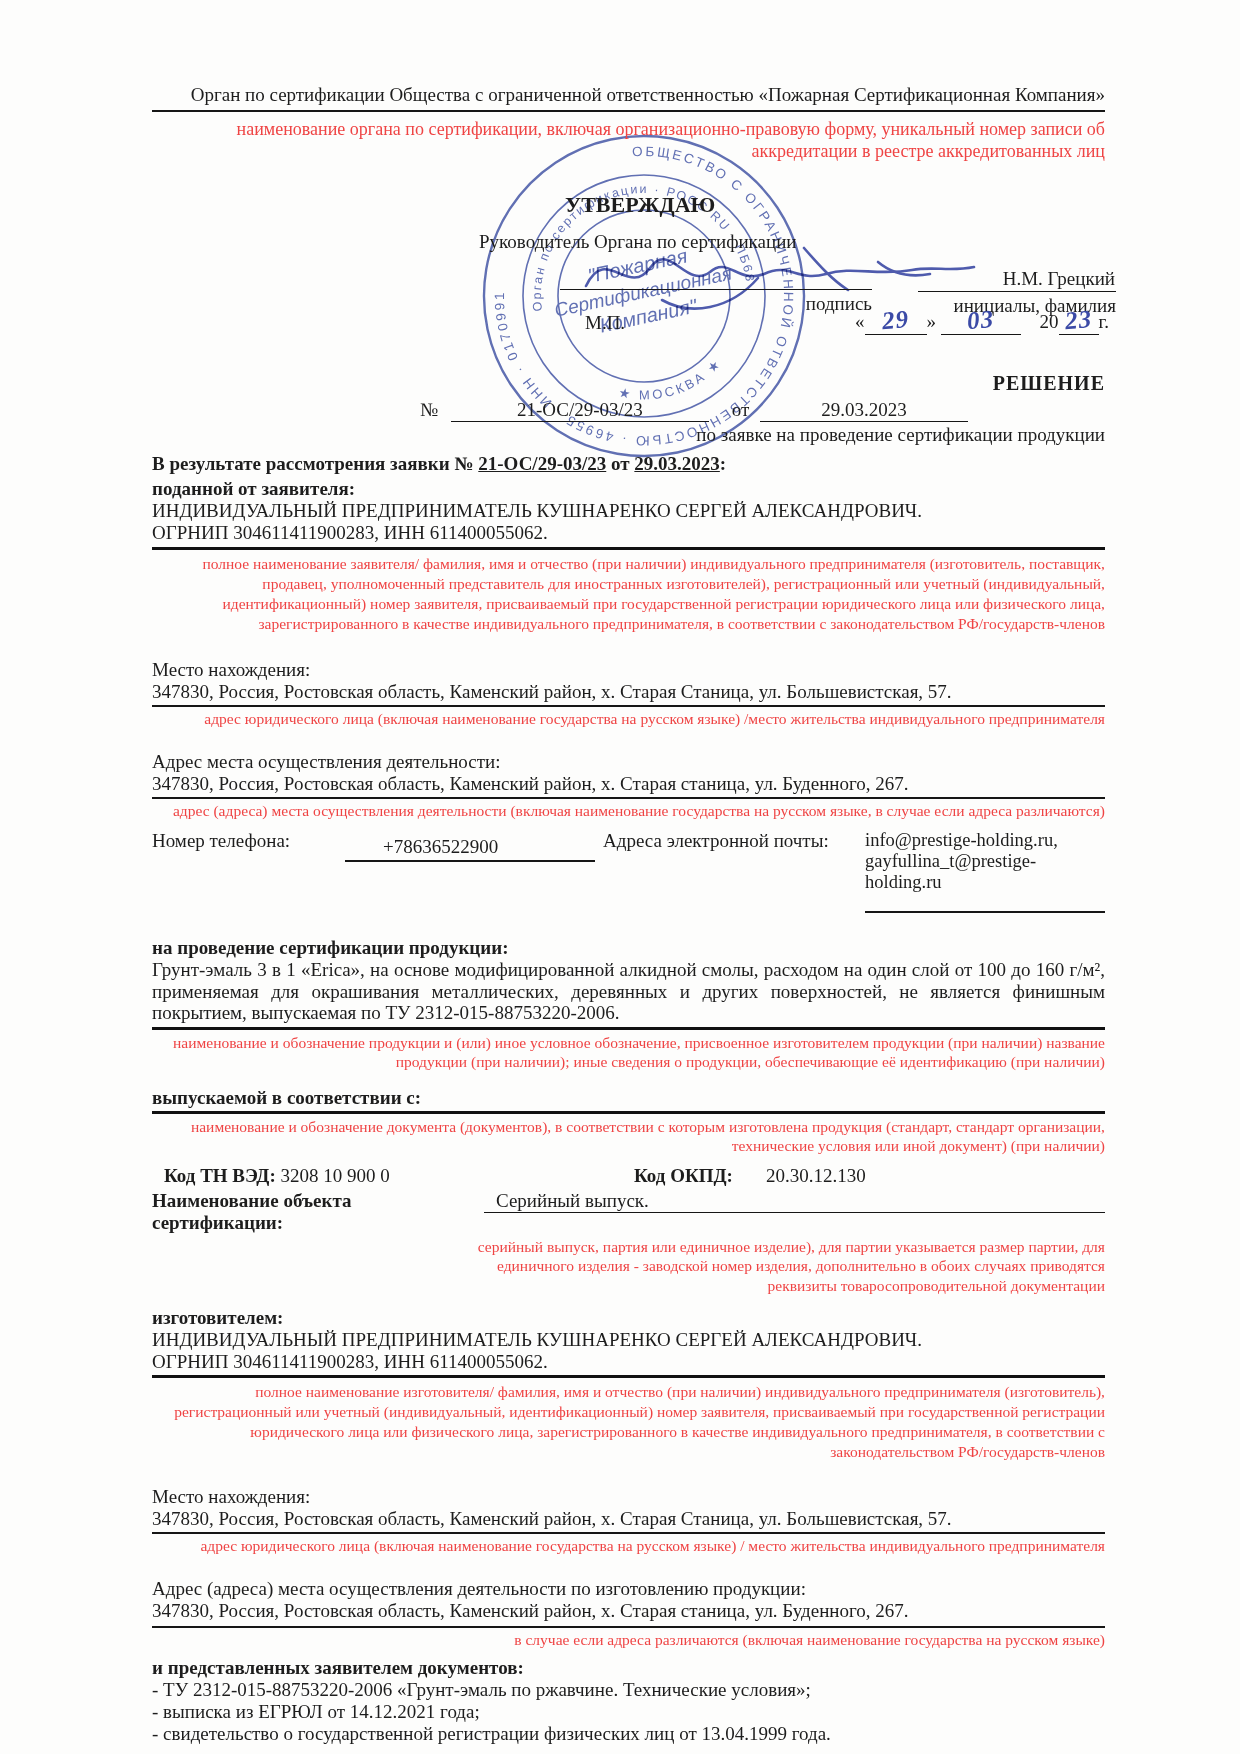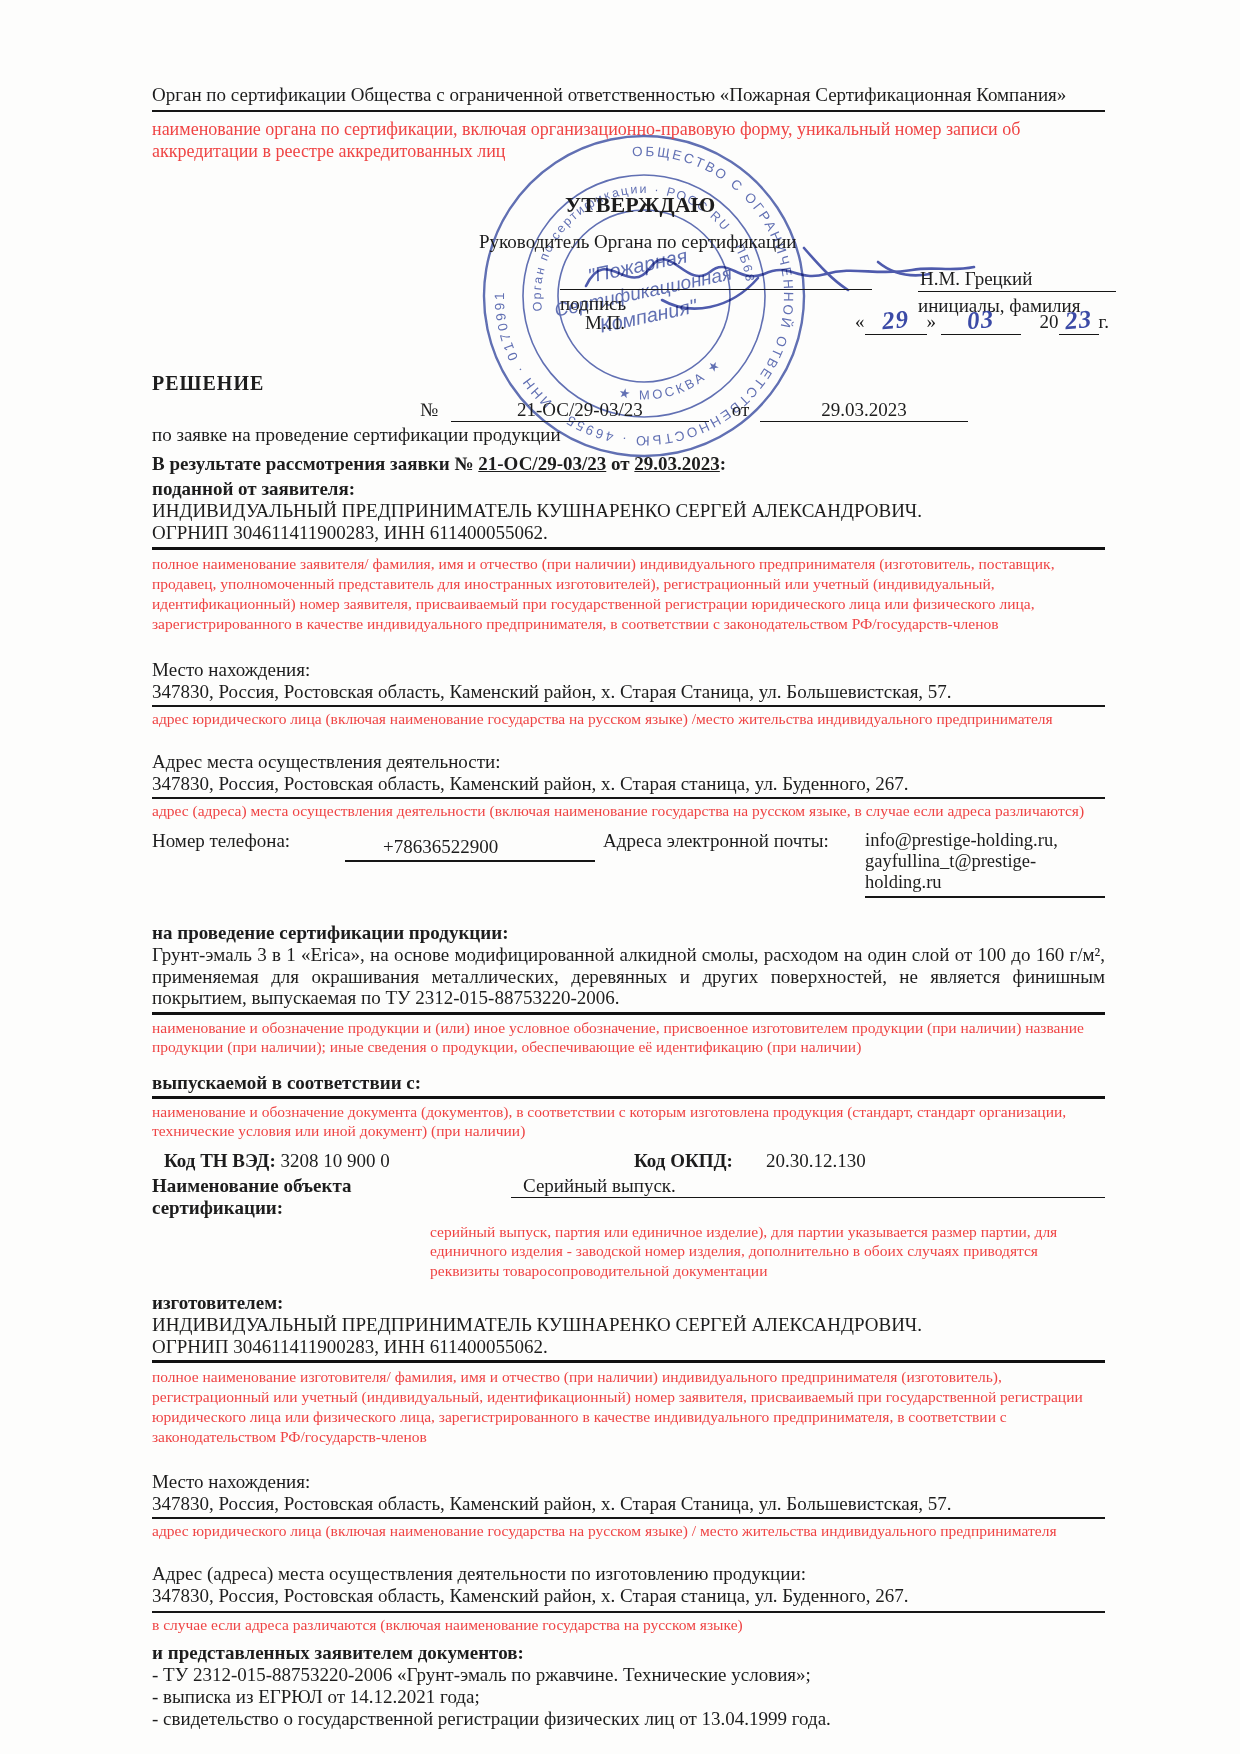--- a/index.html
+++ b/index.html
@@ -1,19 +1,19 @@
 <!DOCTYPE html>
 <html lang="ru"><head>
 <meta charset="utf-8">
 <style>
   html,body{margin:0;padding:0;background:#888;}
   .page{position:relative;width:1240px;height:1754px;margin:0 auto;background:#fdfdfc;
         font-family:"Liberation Serif","DejaVu Serif",serif;color:#1d1d1d;overflow:hidden;}
   .content{position:absolute;left:152px;top:0;width:953px;}
-  .c{text-align:left;}
+  .c{text-align:right;}
   .b{font-weight:bold;}
   .j{text-align:justify;}
   .line{font-size:19px;line-height:22px;}
   .par{font-size:19px;line-height:21.5px;}
   .sm{font-size:15.5px;line-height:19.5px;color:#ef4444;}
   .rule{border-top:2px solid #161616;height:0;}
   .rule3{border-top:3px solid #111;height:0;}
   .u{display:inline-block;border-bottom:1.6px solid #161616;text-align:center;}
   .abs{position:absolute;}
   .hand{color:#3b4aa6;font-style:italic;font-weight:bold;font-size:25px;
@@ -130,42 +130,42 @@
 
     <div class="line" style="margin-top:22px;">Адрес места осуществления деятельности:</div>
     <div class="line">347830, Россия, Ростовская область, Каменский район, х. Старая станица, ул. Буденного, 267.</div>
     <div class="rule" style="margin-top:2px;"></div>
     <div class="sm c" style="margin-top:2px;">адрес (адреса) места осуществления деятельности (включая наименование государства на русском языке, в случае если адреса различаются)</div>
 
     <div class="flexrow" style="margin-top:10px;">
       <div class="kv" style="width:193px;">Номер телефона:</div>
       <div class="phone-val" style="width:212px;border-bottom:2px solid #161616;">+78636522900</div>
       <div class="kv" style="width:262px;padding-left:8px;">Адреса электронной почты:</div>
-      <div class="email-cell" style="flex:1;border-bottom:2px solid #161616;padding-bottom:3px;">
+      <div class="email-cell" style="flex:1;border-bottom:2px solid #161616;padding-bottom:18px;">
         <div>info@prestige-holding.ru,</div>
         <div>gayfullina_t@prestige-holding.ru</div>
       </div>
     </div>
 
     <div class="line b" style="margin-top:24px;">на проведение сертификации продукции:</div>
     <div class="par j">Грунт-эмаль 3 в 1 «Erica», на основе модифицированной алкидной смолы, расходом на один слой от 100 до 160 г/м², применяемая для окрашивания металлических, деревянных и других поверхностей, не является финишным покрытием, выпускаемая по ТУ 2312-015-88753220-2006.</div>
     <div class="rule3" style="margin-top:3px;"></div>
     <div class="sm c" style="margin-top:3px;">наименование и обозначение продукции и (или) иное условное обозначение, присвоенное изготовителем продукции (при наличии) название продукции (при наличии); иные сведения о продукции, обеспечивающие её идентификацию (при наличии)</div>
 
     <div class="line b" style="margin-top:15px;">выпускаемой в соответствии с:</div>
     <div class="rule3" style="margin-top:2px;"></div>
     <div class="sm c" style="margin-top:3px;">наименование и обозначение документа (документов), в соответствии с которым изготовлена продукция (стандарт, стандарт организации, технические условия или иной документ) (при наличии)</div>
 
     <div class="flexrow" style="margin-top:9px;margin-left:12px;">
       <div class="kv" style="width:470px;"><span class="b">Код ТН ВЭД:</span> <span>3208 10 900 0</span></div>
       <div class="kv b" style="width:132px;">Код ОКПД:</div>
       <div class="kv">20.30.12.130</div>
     </div>
 
-    <div class="flexrow" style="margin-top:3px;gap:27px;">
+    <div class="flexrow" style="margin-top:3px;">
       <div class="kv b" style="width:332px;">Наименование объекта сертификации:</div>
       <div class="kv" style="flex:1;border-bottom:1.8px solid #161616;padding-left:12px;">Серийный выпуск.</div>
     </div>
     <div class="sm c" style="margin:3px 0 0 278px;">серийный выпуск, партия или единичное изделие), для партии указывается размер партии, для единичного изделия - заводской номер изделия, дополнительно в обоих случаях приводятся реквизиты товаросопроводительной документации</div>
 
     <div class="line b" style="margin-top:12px;">изготовителем:</div>
     <div class="line">ИНДИВИДУАЛЬНЫЙ ПРЕДПРИНИМАТЕЛЬ КУШНАРЕНКО СЕРГЕЙ АЛЕКСАНДРОВИЧ.</div>
     <div class="line">ОГРНИП 304611411900283, ИНН 611400055062.</div>
     <div class="rule3" style="margin-top:2px;"></div>
     <div class="sm c" style="margin-top:4px;line-height:20px;">полное наименование изготовителя/ фамилия, имя и отчество (при наличии) индивидуального предпринимателя (изготовитель), регистрационный или учетный (индивидуальный, идентификационный) номер заявителя, присваиваемый при государственной регистрации юридического лица или физического лица, зарегистрированного в качестве индивидуального предпринимателя, в соответствии с законодательством РФ/государств-членов</div>

